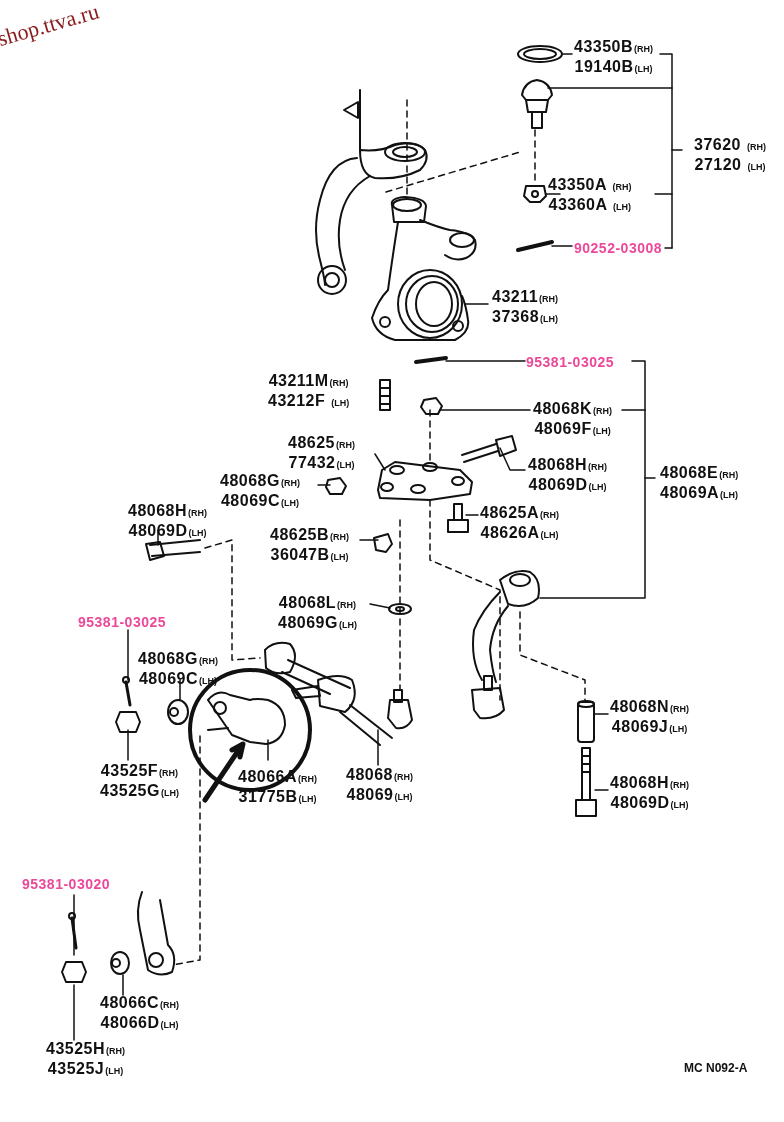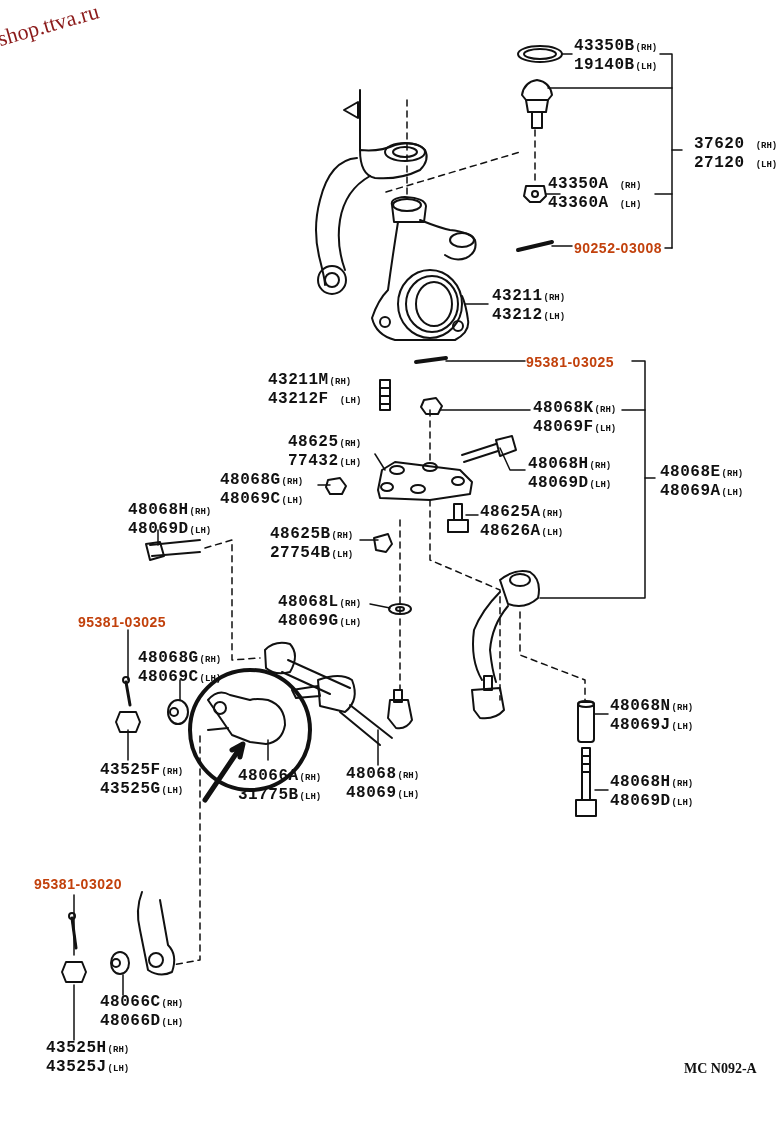--- a/index.html
+++ b/index.html
@@ -1,23 +1,23 @@
 <!DOCTYPE html>
 <html><head>
 <meta charset="utf-8">
 <style>
   html, body { margin:0; padding:0; background:#ffffff; }
   #stage { position:relative; width:784px; height:1122px; overflow:hidden; background:#ffffff; }
   svg#art { position:absolute; left:0; top:0; width:784px; height:1122px; }
-  .lbl { position:absolute; font-family:Liberation Mono, monospace; font-weight:bold; color:#111; line-height:17px; font-size:16px; letter-spacing:0.5px; white-space:nowrap; }
+  .lbl { position:absolute; font-family:Liberation Sans, sans-serif; font-weight:bold; color:#111; line-height:17px; font-size:16px; letter-spacing:0.5px; white-space:nowrap;text-align:center; }
   .lbl .row { display:block; }
   .lbl .side { font-size:9px; letter-spacing:0; font-weight:bold; margin-left:1px; }
   .watermark { position:absolute; left:2px; top:26px; font-family:"Liberation Serif", serif; font-size:22px; color:#8b1a1a; transform:rotate(-16deg); transform-origin:left bottom; }
-  .code { position:absolute; left:684px; top:1061px; font-family:Liberation Serif, serif; font-size:14px; font-weight:bold; color:#111;text-align:right; }
-  .plain { position:absolute; font-family:"Liberation Sans", sans-serif; font-weight:bold; font-size:14px; color:#c2410c; letter-spacing:0.5px; }
+  .code { position:absolute; left:684px; top:1061px; font-family:Liberation Sans, sans-serif; font-size:12px; font-weight:bold; color:#111;text-align:right; }
+  .plain { position:absolute; font-family:"Liberation Sans", sans-serif; font-weight:bold; font-size:14px; color:#ec4899; letter-spacing:0.5px; }
 </style>
 </head>
 <body>
 
 <div id="stage">
 
   <svg id="art" viewBox="0 0 784 1122" fill="none" stroke="#111" stroke-width="2" stroke-linecap="round" stroke-linejoin="round">
 
     <g>
       <ellipse cx="540" cy="54" rx="22" ry="8"></ellipse>
@@ -219,21 +219,21 @@
     <span class="row"><span>37620</span> <span class="side">(RH)</span></span>
     <span class="row"><span>27120</span> <span class="side">(LH)</span></span>
   </div>
   <div class="lbl" style="left:548px;top:176px">
     <span class="row"><span>43350A</span> <span class="side">(RH)</span></span>
     <span class="row"><span>43360A</span> <span class="side">(LH)</span></span>
   </div>
   <div class="plain" style="left:574px;top:240px">90252-03008</div>
   <div class="lbl" style="left:492px;top:288px">
     <span class="row"><span>43211</span><span class="side">(RH)</span></span>
-    <span class="row"><span>43212</span><span class="side">(LH)</span></span>
+    <span class="row"><span>37368</span><span class="side">(LH)</span></span>
   </div>
   <div class="plain" style="left:526px;top:354px">95381-03025</div>
   <div class="lbl" style="left:268px;top:372px">
     <span class="row"><span>43211M</span><span class="side">(RH)</span></span>
     <span class="row"><span>43212F</span> <span class="side">(LH)</span></span>
   </div>
   <div class="lbl" style="left:533px;top:400px">
     <span class="row"><span>48068K</span><span class="side">(RH)</span></span>
     <span class="row"><span>48069F</span><span class="side">(LH)</span></span>
   </div>
@@ -256,21 +256,21 @@
   <div class="lbl" style="left:480px;top:504px">
     <span class="row"><span>48625A</span><span class="side">(RH)</span></span>
     <span class="row"><span>48626A</span><span class="side">(LH)</span></span>
   </div>
   <div class="lbl" style="left:128px;top:502px">
     <span class="row"><span>48068H</span><span class="side">(RH)</span></span>
     <span class="row"><span>48069D</span><span class="side">(LH)</span></span>
   </div>
   <div class="lbl" style="left:270px;top:526px">
     <span class="row"><span>48625B</span><span class="side">(RH)</span></span>
-    <span class="row"><span>27754B</span><span class="side">(LH)</span></span>
+    <span class="row"><span>36047B</span><span class="side">(LH)</span></span>
   </div>
   <div class="lbl" style="left:278px;top:594px">
     <span class="row"><span>48068L</span><span class="side">(RH)</span></span>
     <span class="row"><span>48069G</span><span class="side">(LH)</span></span>
   </div>
   <div class="plain" style="left:78px;top:614px">95381-03025</div>
   <div class="lbl" style="left:138px;top:650px">
     <span class="row"><span>48068G</span><span class="side">(RH)</span></span>
     <span class="row"><span>48069C</span><span class="side">(LH)</span></span>
   </div>
@@ -287,21 +287,21 @@
     <span class="row"><span>48069</span><span class="side">(LH)</span></span>
   </div>
   <div class="lbl" style="left:610px;top:698px">
     <span class="row"><span>48068N</span><span class="side">(RH)</span></span>
     <span class="row"><span>48069J</span><span class="side">(LH)</span></span>
   </div>
   <div class="lbl" style="left:610px;top:774px">
     <span class="row"><span>48068H</span><span class="side">(RH)</span></span>
     <span class="row"><span>48069D</span><span class="side">(LH)</span></span>
   </div>
-  <div class="plain" style="left:34px;top:876px">95381-03020</div>
+  <div class="plain" style="left:22px;top:876px">95381-03020</div>
   <div class="lbl" style="left:100px;top:994px">
     <span class="row"><span>48066C</span><span class="side">(RH)</span></span>
     <span class="row"><span>48066D</span><span class="side">(LH)</span></span>
   </div>
   <div class="lbl" style="left:46px;top:1040px">
     <span class="row"><span>43525H</span><span class="side">(RH)</span></span>
     <span class="row"><span>43525J</span><span class="side">(LH)</span></span>
   </div>
 
   <div class="code">MC N092-A</div>

